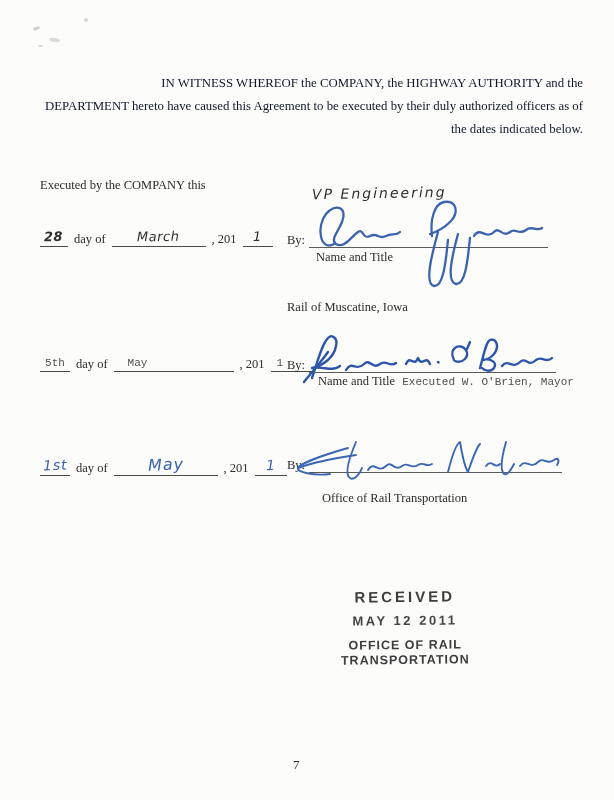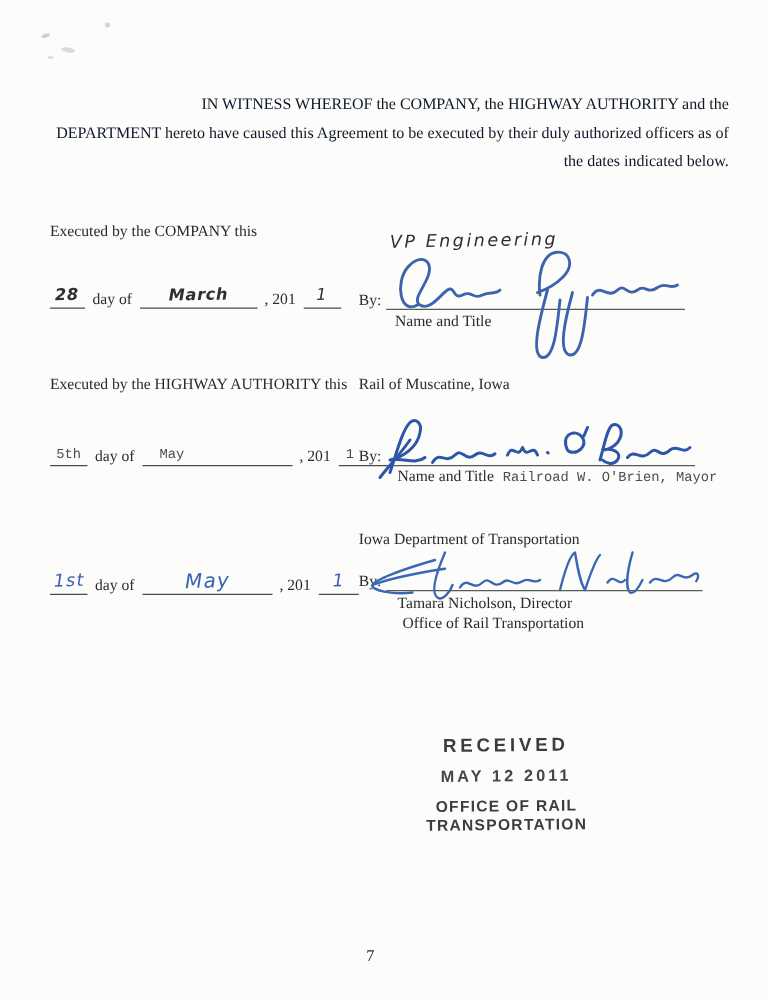--- a/index.html
+++ b/index.html
@@ -83,90 +83,87 @@
   <div class="smudge" style="left:38px;top:45px;width:5px;height:2px;opacity:.35;"></div>
 
   <div class="abs para" style="left:37px;top:72px;">IN WITNESS WHEREOF the COMPANY, the HIGHWAY AUTHORITY and the DEPARTMENT hereto have caused this Agreement to be executed by their duly authorized officers as of the dates indicated below.</div>
 
   <div class="abs t" style="left:40px;top:178px;">Executed by the COMPANY this</div>
   <div class="abs hw-dark" style="left:312px;top:185px;font-size:14px;letter-spacing:2px;">VP Engineering</div>
 
   <div class="abs dateline t" style="left:40px;top:229px;">
     <span class="field" style="min-width:24px;"><span class="hw-dark" style="font-weight:bold;">28</span></span>
     <span>day of</span>
-    <span class="field" style="min-width:90px;"><span class="hw-dark" style="font-weight:bold;">March</span></span>
+    <span class="field" style="min-width:90px;"><span class="hw-dark" style="font-weight:normal;">March</span></span>
     <span>, 201</span>
     <span class="field" style="min-width:26px;"><span class="hw-dark">1</span></span>
   </div>
 
   <div class="abs byrow t" style="left:287px;top:233px;width:261px;">
     <span>By:</span>
     <span class="byline" style="flex:1;"></span>
   </div>
   <div class="abs t" style="left:316px;top:250px;">Name and Title</div>
 
   <svg class="sig" style="left:312px;top:192px;" width="240" height="100" viewBox="0 0 240 100">
     <g fill="none" stroke="#3c63ae" stroke-width="2.3" stroke-linecap="round" stroke-linejoin="round">
       <path d="M22 52 C8 60 4 34 14 22 C24 10 36 16 30 30 C26 40 18 48 24 52 C32 57 40 44 46 40 C52 36 50 48 58 44 C66 40 66 48 74 44 C80 41 84 44 88 40"></path>
       <path d="M120 44 C118 28 122 12 132 10 C144 8 148 20 138 30 C132 36 124 40 118 42"></path>
       <path d="M126 40 C120 62 112 92 122 94 C132 95 134 66 136 48"></path>
       <path d="M146 42 C140 64 134 90 144 92 C154 93 156 64 158 46"></path>
       <path d="M162 44 C168 34 174 48 182 40 C188 34 190 46 198 40 C204 35 206 44 214 38 C220 33 224 40 230 36"></path>
     </g>
   </svg>
 
-  <div class="abs t" style="left:40px;top:300px;">Executed by the HIGHWAY AUTHORITY this</div>
   <div class="abs t" style="left:287px;top:300px;">Rail of Muscatine, Iowa</div>
 
   <div class="abs dateline t" style="left:40px;top:355px;">
     <span class="field" style="min-width:26px;"><span class="mono">5th</span></span>
     <span>day of</span>
     <span class="field" style="min-width:104px;text-align:left;padding-left:14px;"><span class="mono">May</span></span>
     <span>, 201</span>
     <span class="field" style="min-width:34px;text-align:left;padding-left:6px;"><span class="mono">1</span></span>
   </div>
 
   <div class="abs byrow t" style="left:287px;top:358px;width:269px;">
     <span>By:</span>
     <span class="byline" style="flex:1;"></span>
   </div>
   <div class="abs t" style="left:318px;top:374px;white-space:nowrap;">
     <span>Name and Title</span>
-    <span class="mono" style="margin-left:4px;">Railroad W. O'Brien, Mayor</span>
+    <span class="mono" style="margin-left:4px;">Executed W. O'Brien, Mayor</span>
   </div>
 
   <svg class="sig" style="left:298px;top:330px;" width="262" height="58" viewBox="0 0 262 58">
     <g fill="none" stroke="#2d55a8" stroke-width="2.4" stroke-linecap="round" stroke-linejoin="round">
       <path d="M14 48 C20 30 24 14 30 8 C34 4 40 8 38 16 C36 28 24 36 14 38 C26 36 34 42 42 36"></path>
       <path d="M6 52 C12 44 20 36 30 22"></path>
       <path d="M48 40 C54 30 58 42 66 34 C72 28 74 40 82 34 C88 29 92 38 98 33"></path>
       <path d="M108 34 C112 24 116 38 120 28 C124 38 128 24 132 34"></path>
       <path d="M140 32 L140.6 32.4"></path>
       <path d="M156 30 C150 18 162 12 168 20 C172 27 164 34 157 31"></path>
       <path d="M172 12 L169 19"></path>
       <path d="M182 38 C186 24 188 12 192 10 C198 8 202 16 196 24 C192 29 186 30 184 30 C192 28 200 32 196 38 C192 43 186 40 184 38"></path>
       <path d="M204 36 C210 28 214 40 222 32 C228 26 230 38 238 30 C244 25 248 34 254 28"></path>
     </g>
   </svg>
 
-  <div class="abs t" style="left:287px;top:424px;">Iowa Department of Transportation</div>
 
   <div class="abs dateline t" style="left:40px;top:455px;">
     <span class="field" style="min-width:26px;"><span class="hw-blue">1st</span></span>
     <span>day of</span>
     <span class="field" style="min-width:100px;"><span class="hw-blue" style="font-size:16px;">May</span></span>
     <span>, 201</span>
     <span class="field" style="min-width:28px;"><span class="hw-blue">1</span></span>
   </div>
 
   <div class="abs byrow t" style="left:287px;top:458px;width:275px;">
     <span>By:</span>
     <span class="byline" style="flex:1;"></span>
   </div>
-  <div class="abs t" style="left:318px;top:475px;">Tamara Nicholson, Director</div>
   <div class="abs t" style="left:322px;top:491px;text-align:center;">Office of Rail Transportation</div>
 
   <svg class="sig" style="left:290px;top:432px;" width="275" height="58" viewBox="0 0 275 58">
     <g fill="none" stroke="#3a66b4" stroke-width="1.9" stroke-linecap="round" stroke-linejoin="round">
       <path d="M58 16 C30 24 10 32 8 36 C6 40 24 44 40 42"></path>
       <path d="M8 36 C24 30 46 26 66 23"></path>
       <path d="M66 10 C60 24 54 42 60 46 C64 49 70 42 72 36"></path>
       <path d="M78 38 C84 28 88 42 96 34 C102 28 104 40 112 34 C118 29 120 38 128 33 C134 29 136 36 142 32"></path>
       <path d="M158 40 C162 24 166 12 170 10 C172 22 174 34 178 40 C182 28 186 16 190 12"></path>
       <path d="M196 34 C202 26 204 38 210 32"></path>

